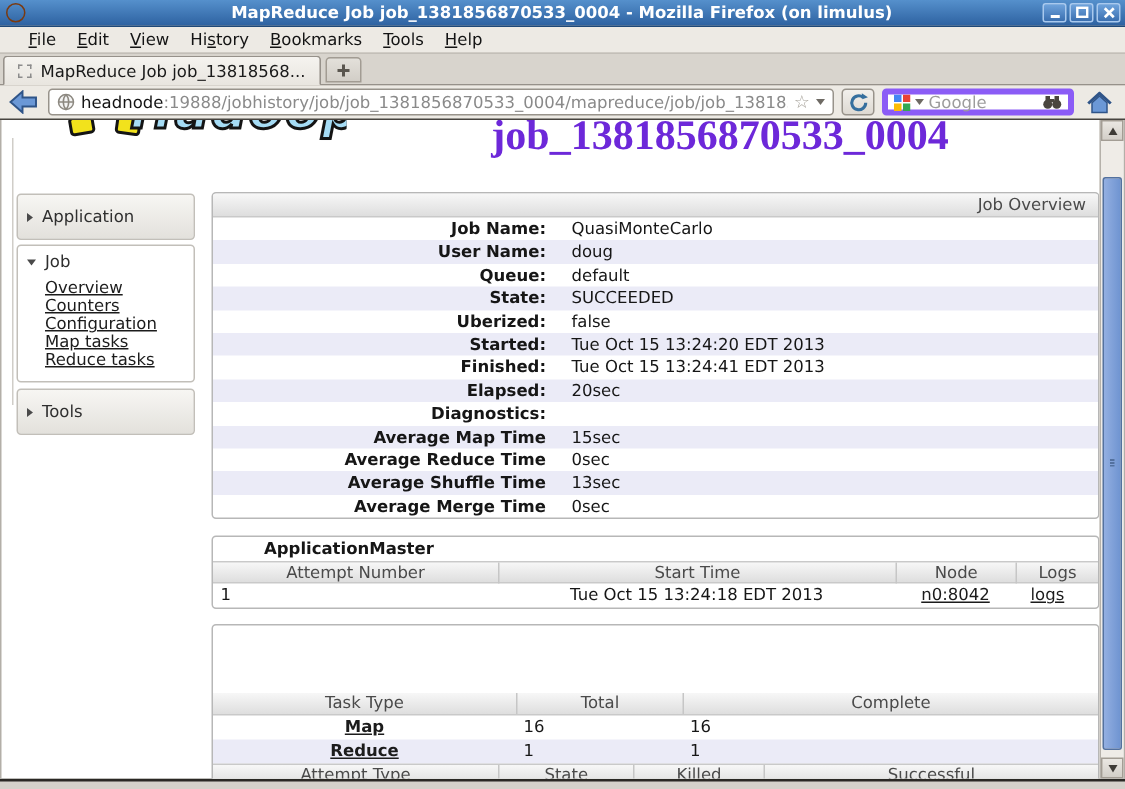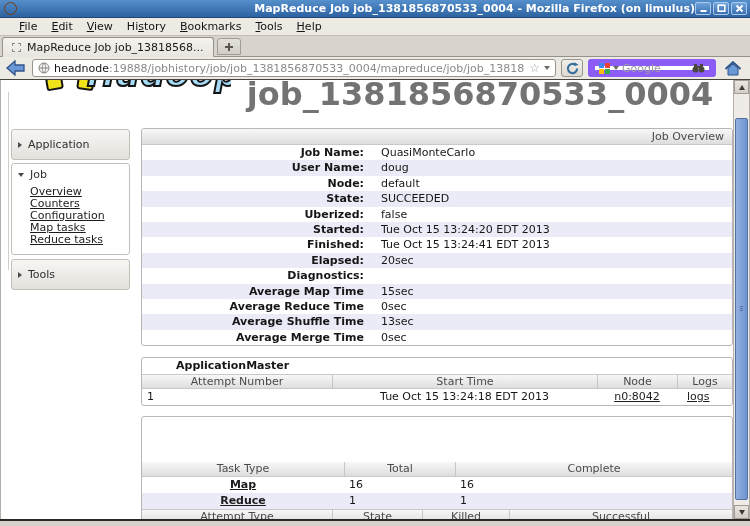--- a/index.html
+++ b/index.html
@@ -5,21 +5,21 @@
   * { box-sizing: border-box; margin: 0; padding: 0; }
   html, body { width: 750px; height: 526px; overflow: hidden; }
   body { font-family: "DejaVu Sans", "Liberation Sans", sans-serif; background: #D5D1CA; }
   .window { width: 750px; height: 526px; position: relative; }
 
   
   .titlebar { height: 18px; background: linear-gradient(#5590CC, #2E62A1); border-bottom: 1px solid #1E4878;
               display: flex; align-items: center; }
   .ff-icon { width: 13px; height: 13px; border-radius: 50%; margin-left: 4px; flex: 0 0 auto;
              background: radial-gradient(circle at 35% 30%, #FFE08A 0%, #F6A73B 35%, #E2641C 70%, #9338114 100%, #7A2E10 100%); border:1px solid #7A3A10;}
-  .win-title { flex: 1; text-align: right; color: #fff; font-weight: bold; font-size: 11px; line-height: 18px;
+  .win-title { flex: 1; text-align: center; color: #fff; font-weight: bold; font-size: 11px; line-height: 18px;
                white-space: nowrap; overflow: hidden; padding-left: 37px; }
   .win-btns { display: flex; gap: 2px; margin-right: 3px; flex: 0 0 auto; }
   .wbtn { width: 16px; height: 13px; border: 1px solid #A9C9EE; border-radius: 2px;
           background: linear-gradient(#6FA3DC, #3A6FB0); display: flex; align-items: center; justify-content: center; }
 
   
   .menubar { height: 17px; background: #EDEAE4; display: flex; align-items: center; padding-left: 12px;
              font-size: 11px; color: #141414; }
   .menu-item { padding: 0 7px; line-height: 17px; }
 
@@ -41,21 +41,21 @@
   .urlbar { flex: 1; min-width: 0; height: 18px; background: #fff; border: 1px solid #98938B; border-radius: 3px;
             display: flex; align-items: center; padding: 0 5px; gap: 4px; }
   .url-text { flex: 1; min-width: 0; font-size: 11px; white-space: nowrap; overflow: hidden; }
   .url-host { color: #141414; }
   .url-path { color: #8A8A8A; }
   .star { color: #A8A49C; font-size: 12px; line-height: 12px; flex: 0 0 auto; }
   .chev { width: 0; height: 0; border-left: 3.5px solid transparent; border-right: 3.5px solid transparent;
           border-top: 4px solid #6E6A64; flex: 0 0 auto; }
   .reload-btn { width: 22px; height: 18px; border: 1px solid #98938B; border-radius: 3px; flex: 0 0 auto;
                 background: linear-gradient(#F2F0EC, #DDD9D2); display: flex; align-items: center; justify-content: center; }
-  .searchbar { width: 128px; height: 18px; background: #fff; border: 7px solid #8b5cf6; border-radius: 3px;
+  .searchbar { width: 128px; height: 18px; background: #fff; border: 4px solid #8b5cf6; border-radius: 3px;
                display: flex; align-items: center; padding: 0 4px; gap: 3px; flex: 0 0 auto; }
   .search-ph { flex: 1; color: #9C9C9C; font-size: 11px; white-space: nowrap; overflow: hidden; }
   .home-btn { width: 24px; height: 18px; display: flex; align-items: center; justify-content: center; flex: 0 0 auto; }
 
   
   .viewport { height: 439px; background: #fff; position: relative;
               border-left: 1px solid #B3AFA8; border-right: 1px solid #B3AFA8; }
   .page { position: absolute; left: 0; top: 0; right: 16px; bottom: 0; overflow: hidden; }
 
   
@@ -75,22 +75,22 @@
 
   
   .logo-clip { position: absolute; left: 0; top: 0; width: 230px; height: 18px; overflow: hidden; }
   .hadoop-word { position: absolute; left: 86px; top: -26px; font-size: 34px; font-weight: bold; font-style: italic;
                  letter-spacing: 1px; color: #A6DCF5; -webkit-text-stroke: 2px #141414;
                  text-shadow: 0 0 1px #141414; white-space: nowrap; }
   .foot { position: absolute; width: 17px; height: 13px; background: #F2E21C; border: 2px solid #141414;
           border-radius: 3px; top: -3px; }
   .foot1 { left: 45px; transform: rotate(-10deg); }
   .foot2 { left: 76px; transform: rotate(8deg); }
-  .page-title { position: absolute; left: 228px; right: 2px; top: -5px; font-size: 32px; font-weight: bold;
-                color: #737373; text-align: center; white-space: nowrap; }
+  .page-title { position: absolute; left: 228px; right: 2px; top: -5px; font-size: 28px; font-weight: bold;
+                color: #6d28d9; text-align: center; white-space: nowrap; font-family: Liberation Serif, serif; }
 
   .nav-rail { position: absolute; left: 7px; top: 12px; width: 1px; height: 178px; background: #D0CDC8; }
 
   
   .sidebar { position: absolute; left: 10px; top: 49px; width: 119px; font-size: 11px; }
   .acc { border: 1px solid #C2BFB9; border-radius: 3px; background: linear-gradient(#F7F6F3, #E3E1DC);
          height: 31px; display: flex; align-items: center; gap: 6px; padding: 0 6px; color: #2F2F2F; margin-bottom: 3px; }
   .tri-r { width: 0; height: 0; border-left: 4px solid #4A4A4A; border-top: 3px solid transparent;
            border-bottom: 3px solid transparent; flex: 0 0 auto; }
   .tri-d { width: 0; height: 0; border-top: 4px solid #4A4A4A; border-left: 3px solid transparent;
@@ -267,21 +267,21 @@
           <div class="thead t1-hdr">Job Overview</div>
           <div class="t1-row">
               <div class="t1-label">Job Name:</div>
               <div class="t1-value">QuasiMonteCarlo</div>
             </div>
           <div class="t1-row alt">
               <div class="t1-label">User Name:</div>
               <div class="t1-value">doug</div>
             </div>
           <div class="t1-row">
-              <div class="t1-label">Node:</div>
+              <div class="t1-label">Queue:</div>
               <div class="t1-value">default</div>
             </div>
           <div class="t1-row alt">
               <div class="t1-label">State:</div>
               <div class="t1-value">SUCCEEDED</div>
             </div>
           <div class="t1-row">
               <div class="t1-label">Uberized:</div>
               <div class="t1-value">false</div>
             </div>

